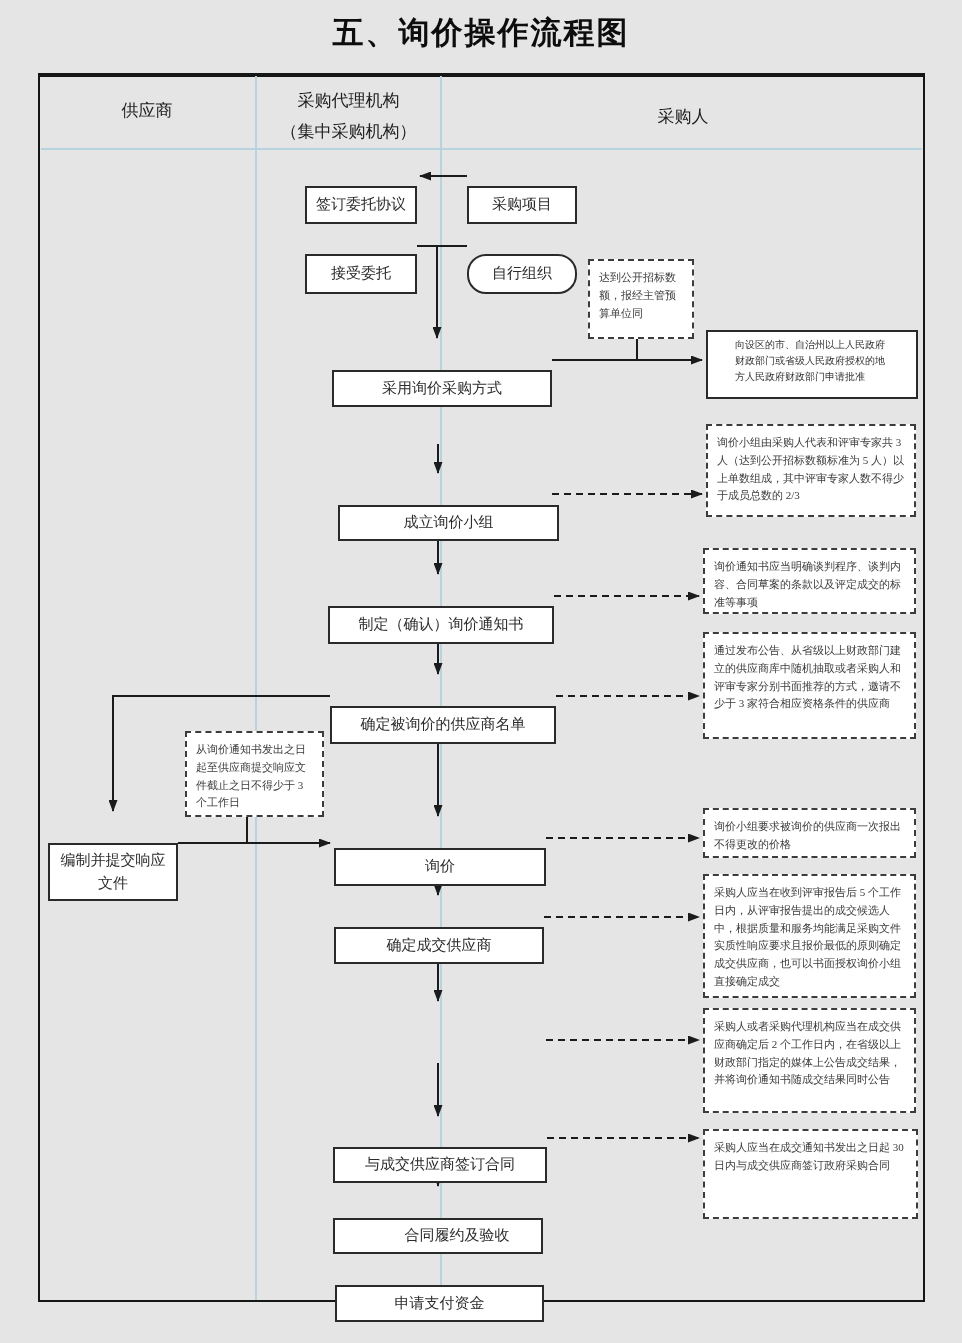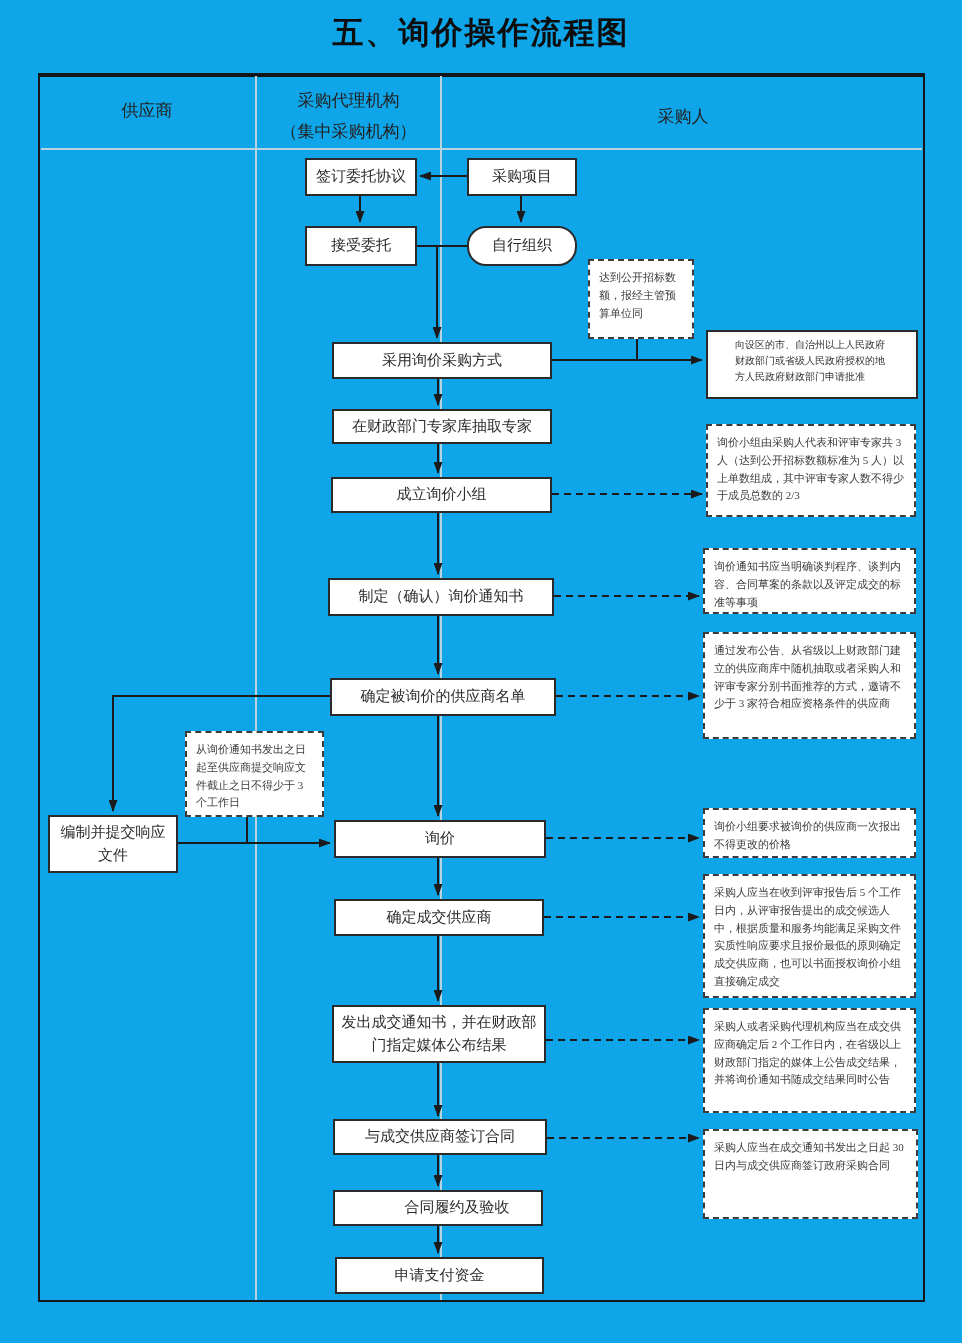--- a/index.html
+++ b/index.html
@@ -1,33 +1,33 @@
 <!DOCTYPE html>
 <html><head>
 <meta charset="utf-8">
 <style>
   html,body{margin:0;padding:0;background:#fff;}
   #canvas{
-    position:relative;width:962px;height:1343px;background:#0ea5e9;overflow:hidden;
+    position:relative;width:962px;height:1343px;background:#e5e5e5;overflow:hidden;
     font-family:"Liberation Serif","DejaVu Serif",serif;color:#2e2e2e;
   }
   .title{
     position:absolute;left:0;top:12px;width:962px;text-align:center;
     font-size:31px;font-weight:bold;color:#0d0d0d;letter-spacing:2px;
   }
   .frame{
     position:absolute;left:38px;top:73px;width:887px;height:1229px;
     border:2px solid #161616;border-top-width:4px;box-sizing:border-box;background:transparent;
   }
   svg.layer{position:absolute;left:0;top:0;width:962px;height:1343px;}
   .colhead{position:absolute;text-align:center;font-size:17px;color:#222;line-height:1.8;}
   .fbox{
     position:absolute;background:#fff;border:2px solid #2a2a2a;box-sizing:border-box;
     display:flex;align-items:center;justify-content:center;text-align:center;
-    font-size:15px;line-height:1.55;color:#2c2c2c;padding:2px 6px;
+    font-size:15px;line-height:1.55;color:#2c2c2c;padding:2px 6px;margin-top:28px;
   }
   .solidnote{
     position:absolute;background:#fff;border:2px solid #2a2a2a;box-sizing:border-box;
     font-size:10px;line-height:1.62;color:#333;padding:5px 27px;text-align:left;
   }
   .note{
     position:absolute;background:#fff;border:2px dashed #3c3c3c;box-sizing:border-box;
     font-size:11px;line-height:1.62;color:#3b3b3b;padding:8px 9px;text-align:left;
   }
   .blue{stroke:#b7d3e0;stroke-width:2;}
@@ -93,27 +93,25 @@
     <span style="display:block">（集中采购机构）</span>
   </div>
   <div class="colhead" style="left:38px;top:96px;width:218px;">供应商</div>
   <div class="colhead" style="left:441px;top:102px;width:484px;">采购人</div>
 
   <div class="fbox" style="left:305px;top:158px;width:112px;height:38px;">签订委托协议</div>
   <div class="fbox" style="left:467px;top:158px;width:110px;height:38px;">采购项目</div>
   <div class="fbox" style="left:305px;top:226px;width:112px;height:40px;">接受委托</div>
   <div class="fbox" style="left:467px;top:226px;width:110px;height:40px;border-radius:19px;">自行组织</div>
   <div class="fbox" style="left:332px;top:342px;width:220px;height:37px;">采用询价采购方式</div>
-  <div class="fbox" style="left:332px;top:409px;width:220px;height:35px;">在财政部门专家库抽取专家</div>
-  <div class="fbox" style="left:331px;top:477px;width:221px;height:36px;">成立询价小组</div>
+  <div class="fbox" style="left:338px;top:477px;width:221px;height:36px;">成立询价小组</div>
   <div class="fbox" style="left:328px;top:578px;width:226px;height:38px;">制定（确认）询价通知书</div>
   <div class="fbox" style="left:330px;top:678px;width:226px;height:38px;">确定被询价的供应商名单</div>
   <div class="fbox" style="left:334px;top:820px;width:212px;height:38px;">询价</div>
   <div class="fbox" style="left:334px;top:899px;width:210px;height:37px;">确定成交供应商</div>
-  <div class="fbox" style="left:332px;top:1005px;width:214px;height:58px;">发出成交通知书，并在财政部门指定媒体公布结果</div>
   <div class="fbox" style="left:333px;top:1119px;width:214px;height:36px;">与成交供应商签订合同</div>
   <div class="fbox" style="left:333px;top:1190px;width:210px;height:36px;padding-left:44px;">合同履约及验收</div>
   <div class="fbox" style="left:335px;top:1257px;width:209px;height:37px;">申请支付资金</div>
   <div class="fbox" style="left:48px;top:815px;width:130px;height:58px;">编制并提交响应文件</div>
 
   <div class="solidnote" style="left:706px;top:330px;width:212px;height:69px;">向设区的市、自治州以上人民政府财政部门或省级人民政府授权的地方人民政府财政部门申请批准</div>
 
   <div class="note" style="left:588px;top:259px;width:106px;height:80px;">达到公开招标数额，报经主管预算单位同</div>
   <div class="note" style="left:706px;top:424px;width:210px;height:93px;">询价小组由采购人代表和评审专家共 3 人（达到公开招标数额标准为 5 人）以上单数组成，其中评审专家人数不得少于成员总数的 2/3</div>
   <div class="note" style="left:703px;top:548px;width:213px;height:66px;">询价通知书应当明确谈判程序、谈判内容、合同草案的条款以及评定成交的标准等事项</div>

